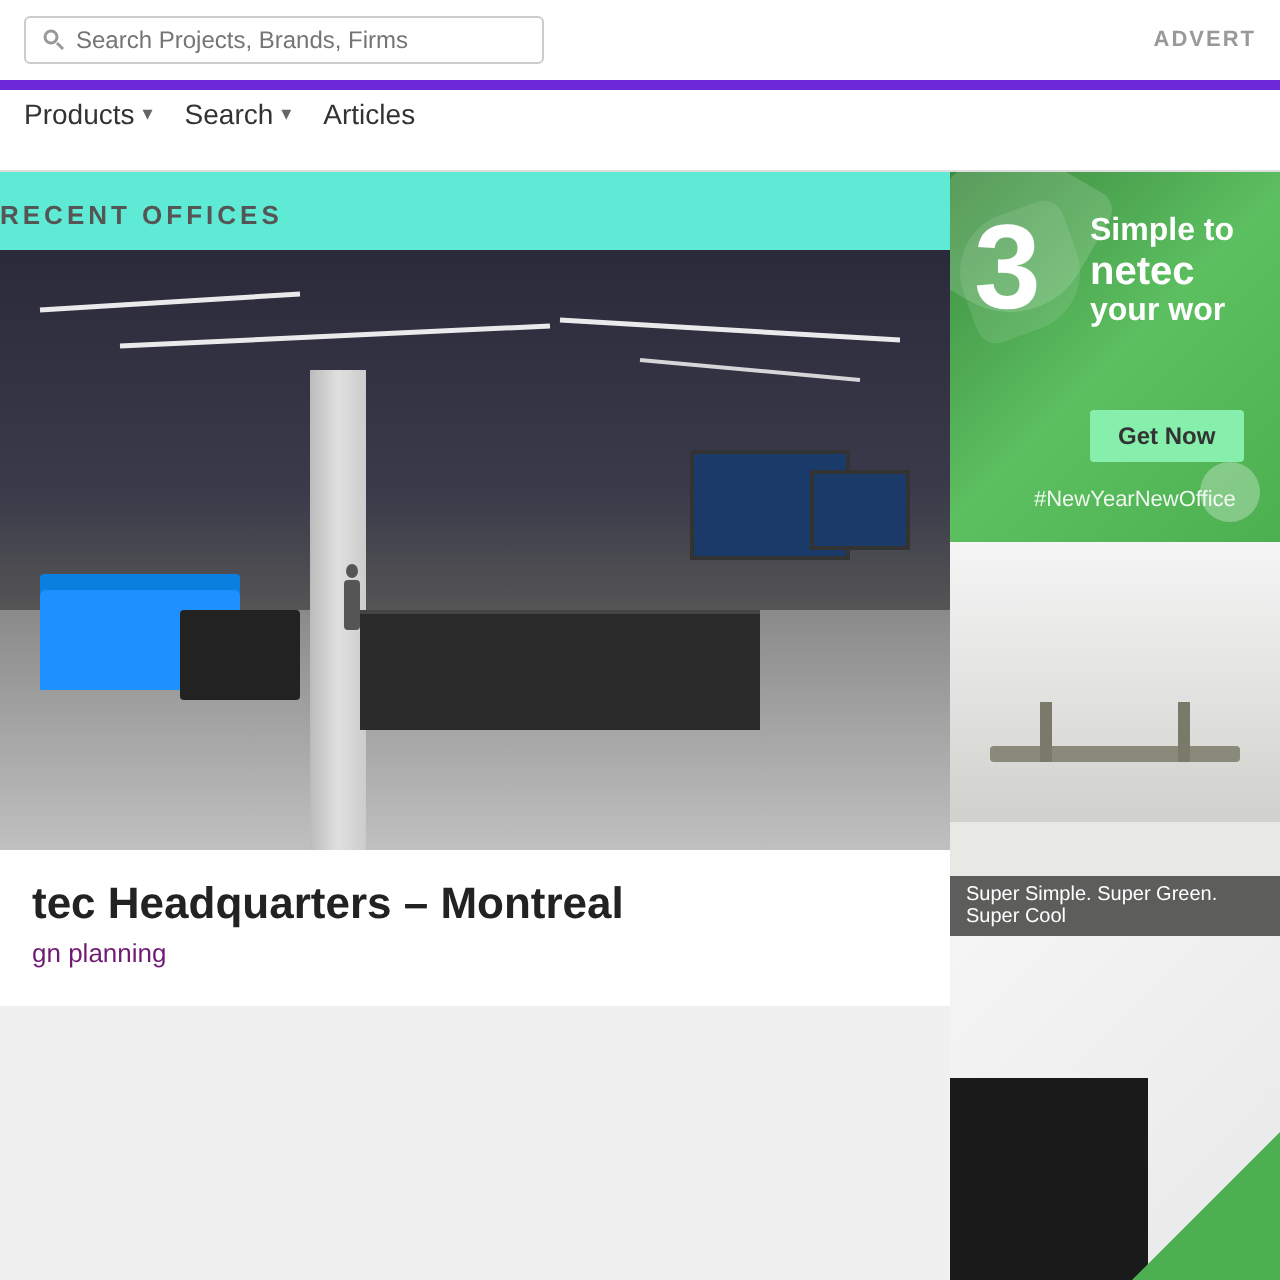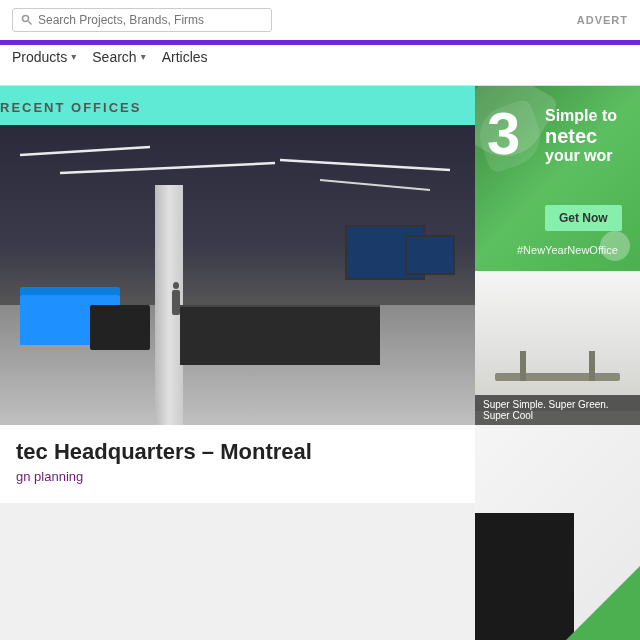--- a/index.html
+++ b/index.html
@@ -341,21 +341,21 @@
       bottom: 10px;
       right: 10px;
       width: 30px;
       height: 30px;
       background: rgba(255,255,255,0.3);
       border-radius: 50%;
     }
 
     
     .ad-furniture {
-      height: 154px;
+      height: 197px;
       background: #e8e8e4;
       position: relative;
       overflow: hidden;
       flex-shrink: 0;
     }
     .furniture-room {
       width: 100%;
       height: 140px;
       background: linear-gradient(180deg, #f5f5f5 0%, #e0e0de 60%, #d0d0cc 100%);
       position: relative;

